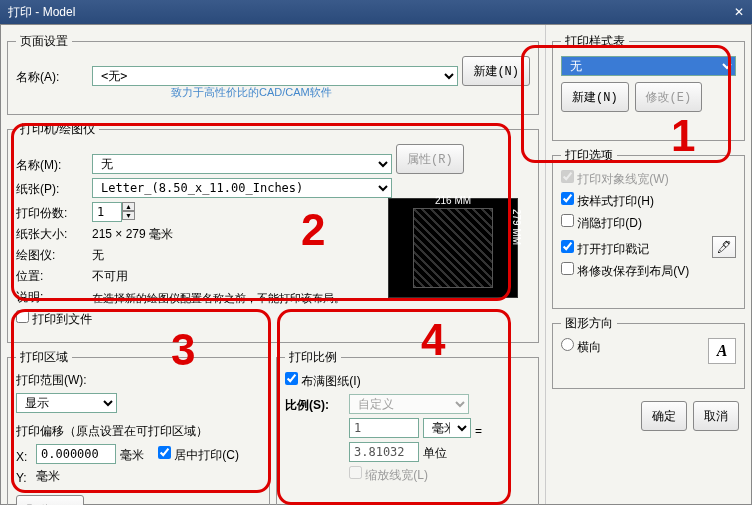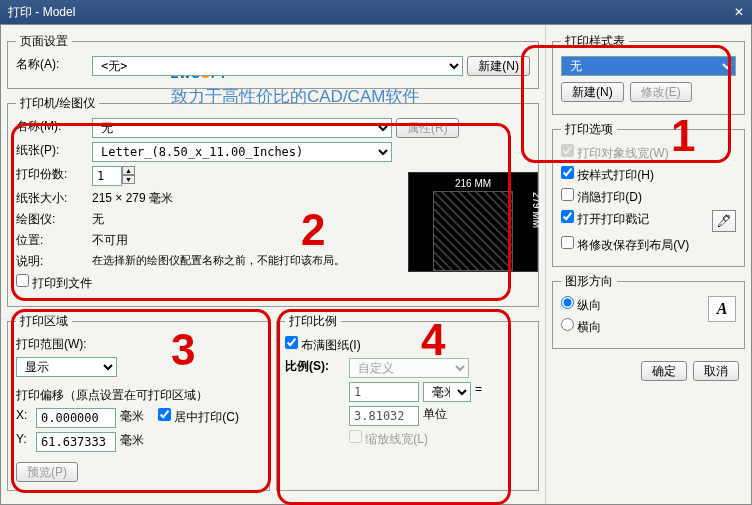--- a/index.html
+++ b/index.html
@@ -2,35 +2,35 @@
 <html><head>
 <meta charset="utf-8">
 <style>
 * { box-sizing: border-box; margin: 0; padding: 0; font-family: "Microsoft YaHei", SimSun, sans-serif; font-size: 12px; }
 body { background: #eee; width: 752px; height: 505px; }
 .titlebar { background: linear-gradient(#3a5a8a, #2a4a7a); color: #fff; height: 24px; display: flex; align-items: center; padding: 0 8px; justify-content: space-between; }
 .close-x { cursor: pointer; }
 .dialog { background: #f4f4f0; border: 1px solid #888; height: 481px; display: flex; }
 .left-col { flex: 1; padding: 8px 6px; }
 .right-col { width: 206px; padding: 8px 6px; border-left: 1px solid #ccc; }
-fieldset { border: 1px solid #999; padding: 6px 8px 8px; margin-bottom: 6px; position: relative; }
+fieldset { border: 1px solid #999; padding: 6px 8px 24px; margin-bottom: 6px; position: relative; }
 legend { padding: 0 4px; }
-.row { display: flex; align-items: flex-start; margin-bottom: 4px; gap: 4px; }
+.row { display: flex; align-items: flex-end; margin-bottom: 4px; gap: 4px; }
 .lbl { width: 72px; }
 .lbl-s { width: 60px; font-weight: bold; }
 select, input[type=text] { border: 1px solid #7a9; background: #fff; height: 20px; padding: 0 4px; }
 select { font-family: monospace; }
 input[type=text] { font-family: monospace; }
-.btn { border: 1px solid #888; background: linear-gradient(#fdfdfd,#e5e5e5); height: 20px; padding: 0 10px; cursor: pointer; border-radius: 3px; }
+.btn { border: 1px solid #888; background: linear-gradient(#fdfdfd,#e5e5e5); height: 30px; padding: 0 10px; cursor: pointer; border-radius: 3px; font-family: Liberation Mono, monospace; }
 .btn:disabled { color: #999; }
 .logo { position: absolute; left: 170px; top: 28px; pointer-events: none; }
 .logo-main { color: #0066cc; font-weight: bold; font-size: 28px; letter-spacing: 1px; }
 .logo-o { color: #ff8800; }
-.logo-sub { color: #4488cc; font-size: 17px; }
-.preview { width: 130px; height: 100px; background: #000; border: 1px solid #333; position: absolute; right: 0; top: 60px; display:flex; align-items:flex-end; justify-content:center; }
+.logo-sub { color: #4488cc; font-size: 11px; }
+.preview { width: 130px; height: 100px; background: #000; border: 1px solid #333; position: absolute; right: 20px; top: 60px; display:flex; align-items:center; justify-content:center; }
 .preview-sheet { width: 80px; height: 80px; background: repeating-linear-gradient(45deg,#333,#333 2px,#000 2px,#000 6px); position:relative; border:1px solid #555;}
 .dim-h { position:absolute; top:-14px; left:0; right:0; text-align:center; color:#fff; font-size:10px;}
 .dim-v { position:absolute; right:-30px; top:0; bottom:0; display:flex; align-items:center; color:#fff; font-size:10px; writing-mode:vertical-lr;}
 .two-col { display: flex; gap: 6px; }
 .two-col > fieldset { flex: 1; }
 .sel-wide { flex: 1; }
 .num-in { width: 80px; }
 .footer-btns { display:flex; justify-content:flex-end; gap:6px; padding: 6px; }
 .stamp-btn { width: 24px; height: 22px; border:1px solid #888; background:linear-gradient(#fff,#eee); display:inline-flex; align-items:center; justify-content:center; }
 .aicon { width: 28px; height: 26px; border:1px solid #aaa; background:#fff; display:flex; align-items:center; justify-content:center; font-style:italic; font-weight:bold; font-size:16px; font-family:serif;}
@@ -131,21 +131,20 @@
         <div style="height:6px"></div>
         <div style="margin-bottom:4px;">打印偏移（原点设置在可打印区域）</div>
         <div class="row">
           <span style="width:16px;">X:</span>
           <input type="text" class="num-in" value="0.000000" style="">
           <span>毫米</span>
           <label style="margin-left:10px"><input type="checkbox" checked="" style=""> <span>居中打印(C)</span></label>
         </div>
         <div class="row">
           <span style="width:16px;">Y:</span>
-          <input type="text" class="num-in" value="61.637333" style="">
           <span>毫米</span>
         </div>
         <div style="height:6px"></div>
         <button class="btn" disabled="">预览(P)</button>
       </fieldset>
 
       <fieldset>
         <legend>打印比例</legend>
         <div class="row">
             <label><input type="checkbox" checked="" style=""> <span>布满图纸(I)</span></label>
@@ -205,23 +204,20 @@
       </div>
       <div class="row">
           <label><input type="checkbox" style=""> <span>将修改保存到布局(V)</span></label>
         </div>
     </fieldset>
 
     <fieldset>
       <legend>图形方向</legend>
       <div style="display:flex; gap:8px;">
         <div style="flex:1;">
-          <div class="row">
-              <label><input type="radio" name="ori" checked="" style=""> <span>纵向</span></label>
-            </div>
           <div class="row">
               <label><input type="radio" name="ori" style=""> <span>横向</span></label>
             </div>
         </div>
         <div class="aicon">A</div>
       </div>
     </fieldset>
 
     <div class="footer-btns">
       <button class="btn">确定</button>

